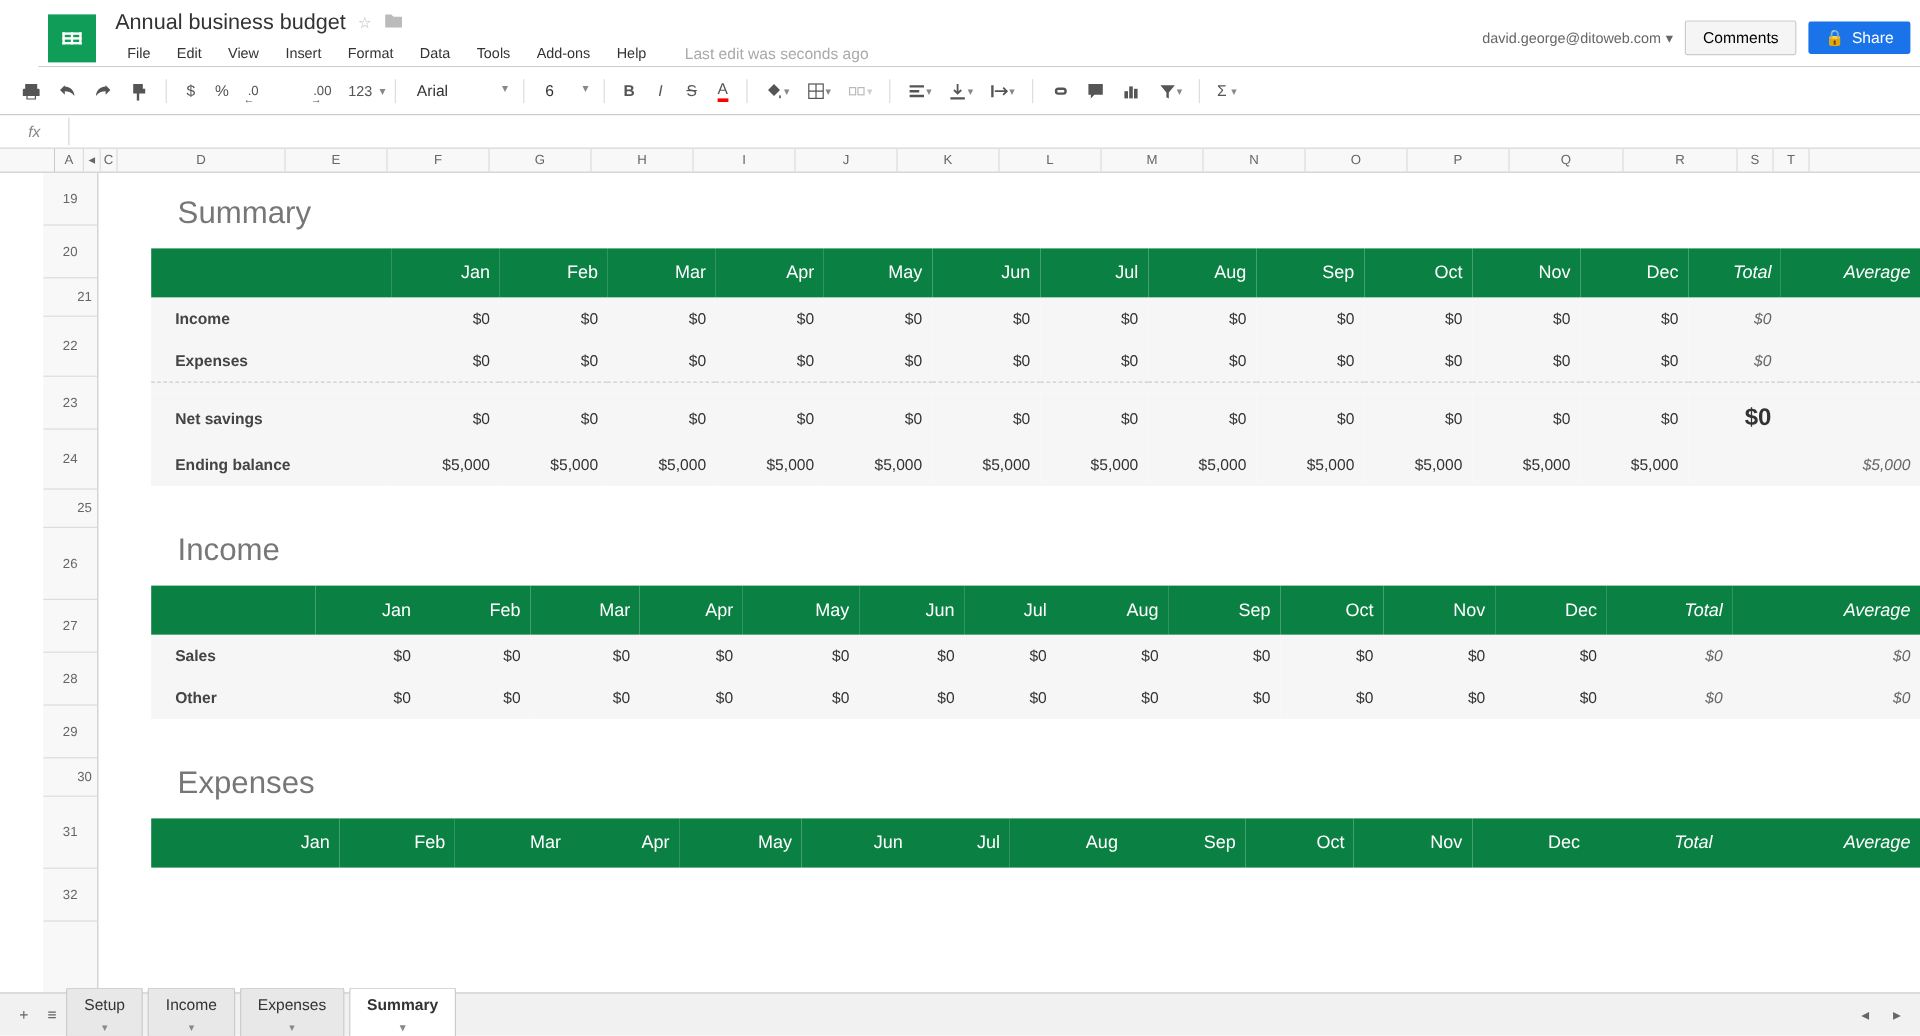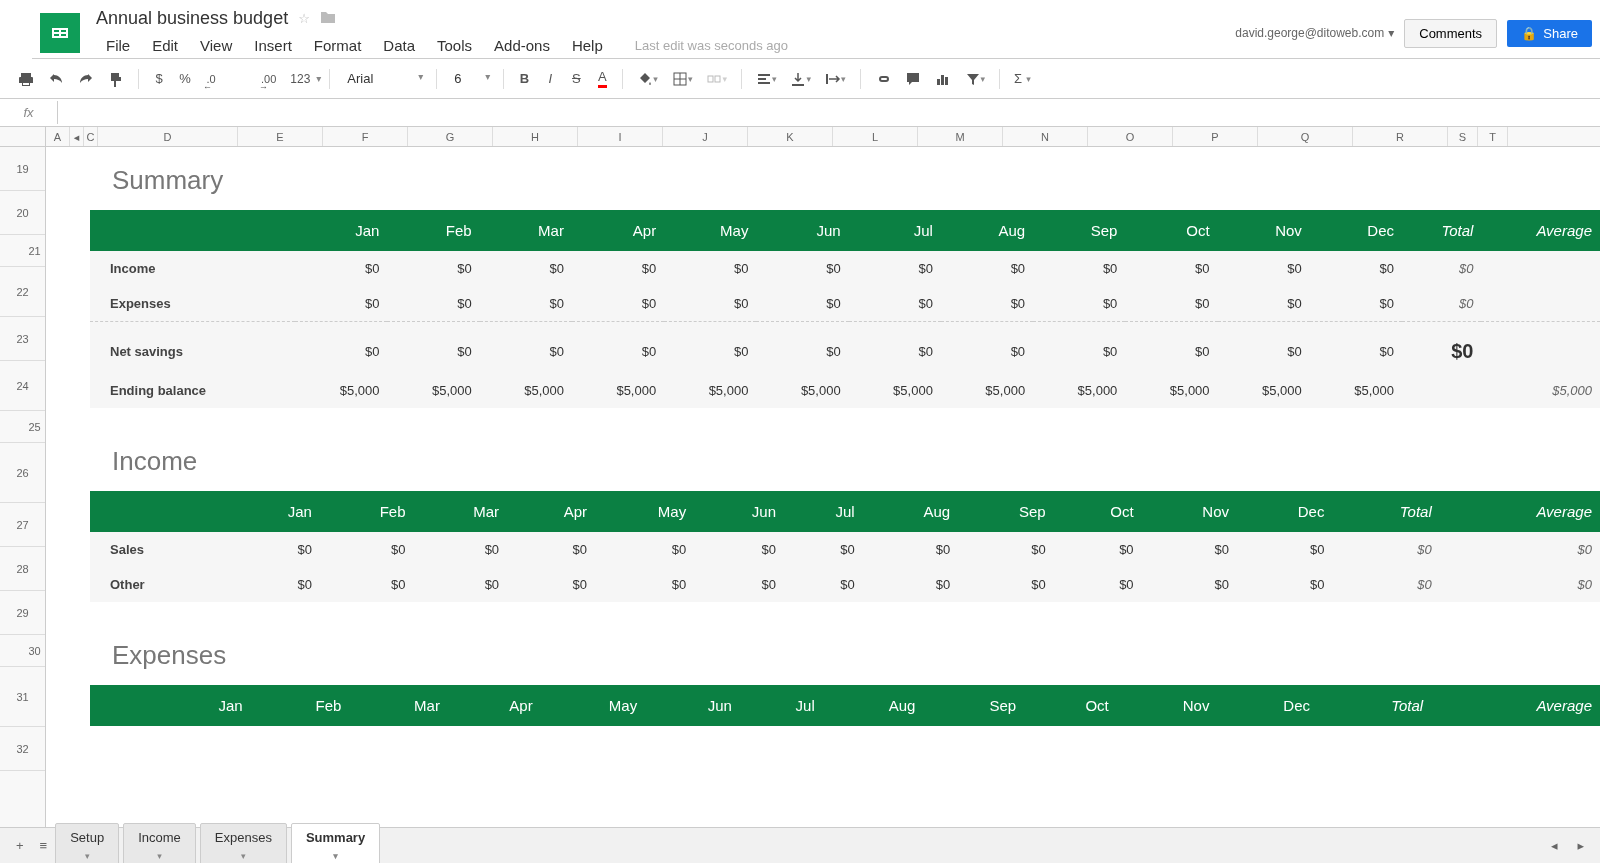--- a/index.html
+++ b/index.html
@@ -7,21 +7,21 @@
 
 
 .header { display: flex; align-items: center; padding: 8px 8px 0 8px; border-bottom: 1px solid #ccc; margin-left: 32px; }
 .logo { width: 40px; height: 40px; background: #0f9d58; display: flex; align-items: center; justify-content: center; margin-right: 16px; }
 .logo svg { fill: #fff; }
 .header-main { flex: 1; }
 .title-row { display: flex; align-items: center; gap: 10px; }
 .doc-title { font-size: 18px; color: #333; font-weight: 400; }
 .star-icon, .folder-icon { color: #bbb; cursor: pointer; }
 .menu-row { display: flex; align-items: center; gap: 2px; margin-top: 4px; }
-.menu-item { padding: 4px 10px; cursor: pointer; color: #333; font-size: 15px; }
+.menu-item { padding: 4px 10px; cursor: pointer; color: #333; font-size: 12px; }
 .last-edit { color: #aaa; margin-left: 20px; font-size: 13px; }
 .header-right { display: flex; align-items: center; gap: 10px; }
 .user-email { color: #666; font-size: 12px; display: flex; align-items: center; gap: 4px; }
 .btn-comments { background: #f5f5f5; border: 1px solid #ccc; padding: 6px 14px; border-radius: 2px; cursor: pointer; font-size: 13px; }
 .btn-share { background: #1a73e8; color: #fff; border: none; padding: 6px 14px; border-radius: 2px; cursor: pointer; font-size: 13px; display: flex; align-items: center; gap: 6px; }
 
 
 .toolbar { display: flex; align-items: center; padding: 6px 12px; border-bottom: 1px solid #ccc; gap: 2px; background: #fff; }
 .tb-btn { padding: 4px 6px; cursor: pointer; color: #555; display: flex; align-items: center; justify-content: center; min-width: 24px; border-radius: 2px; }
 .tb-sep { width: 1px; height: 20px; background: #ddd; margin: 0 6px; }
@@ -29,21 +29,21 @@
 .tb-select::after { content: '▾'; position: absolute; right: 4px; color: #888; font-size: 10px; }
 .tb-font { width: 90px; }
 .tb-size { width: 50px; }
 
 
 .formula-bar { display: flex; align-items: center; border-bottom: 1px solid #ccc; height: 28px; }
 .fx-label { width: 58px; text-align: center; color: #888; font-style: italic; border-right: 1px solid #ccc; padding: 4px; }
 .fx-input { flex: 1; border: none; padding: 4px 8px; outline: none; }
 
 
-.grid-container { display: flex; height: calc(100vh - 170px); overflow: hidden; }
+.grid-container { display: flex; height: calc(100vh - 170px); overflow: hidden; margin-left: 36px; }
 .row-headers { width: 46px; background: #f8f8f8; border-right: 1px solid #ccc; }
 .col-headers { display: flex; background: #f8f8f8; border-bottom: 1px solid #ccc; height: 20px; }
 .corner { width: 46px; height: 20px; background: #f8f8f8; border-right: 1px solid #ccc; border-bottom: 1px solid #ccc; }
 .col-header { border-right: 1px solid #ddd; text-align: center; font-size: 11px; color: #666; line-height: 20px; cursor: pointer; }
 .row-header { height: 44px; border-bottom: 1px solid #ddd; text-align: center; font-size: 11px; color: #666; display: flex; align-items: center; justify-content: center; cursor: pointer; }
 .row-header.small { height: 32px; padding-left: 24px; }
 
 .sheet-body { flex: 1; overflow: auto; position: relative; }
 .grid-headers-wrap { display: flex; }
 

